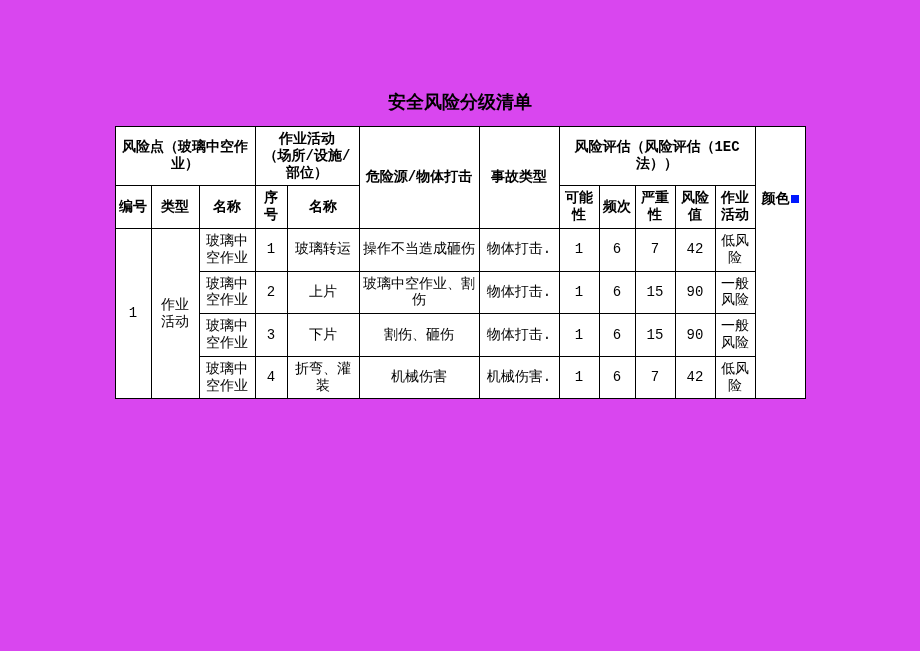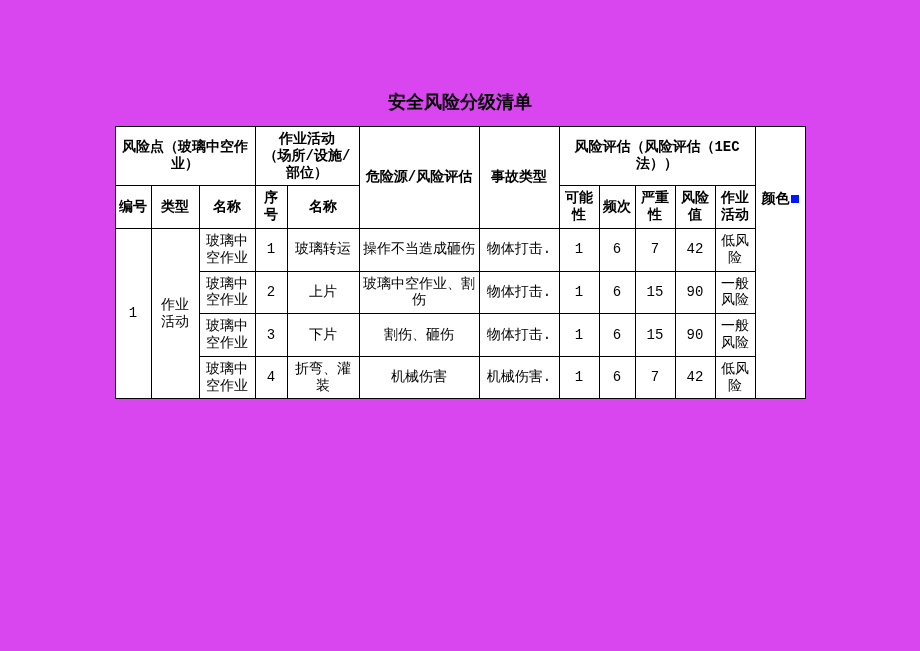--- a/index.html
+++ b/index.html
@@ -79,21 +79,21 @@
 <div class="page">
   <div class="title">安全风险分级清单</div>
 
   <table class="risk-table">
 
     <tbody>
         <tr>
       <th colspan="3">风险点（玻璃中空作业）</th>
       <th colspan="2" style="white-space:pre-line;">作业活动
 （场所/设施/部位）</th>
-      <th rowspan="2" class="c-hazard">危险源/风险评估</th>
+      <th rowspan="2" class="c-hazard">危险源/物体打击</th>
       <th rowspan="2" class="c-accident">事故类型</th>
       <th colspan="5">风险评估（风险评估（1EC 法））</th>
       <td rowspan="3" class="c-color color-cell no-bottom">
         <span class="color-label">颜色</span><span class="blue-square"></span>
       </td>
     </tr>
 
     <tr>
       <th class="c-no">编号</th>
       <th class="c-type">类型</th>

